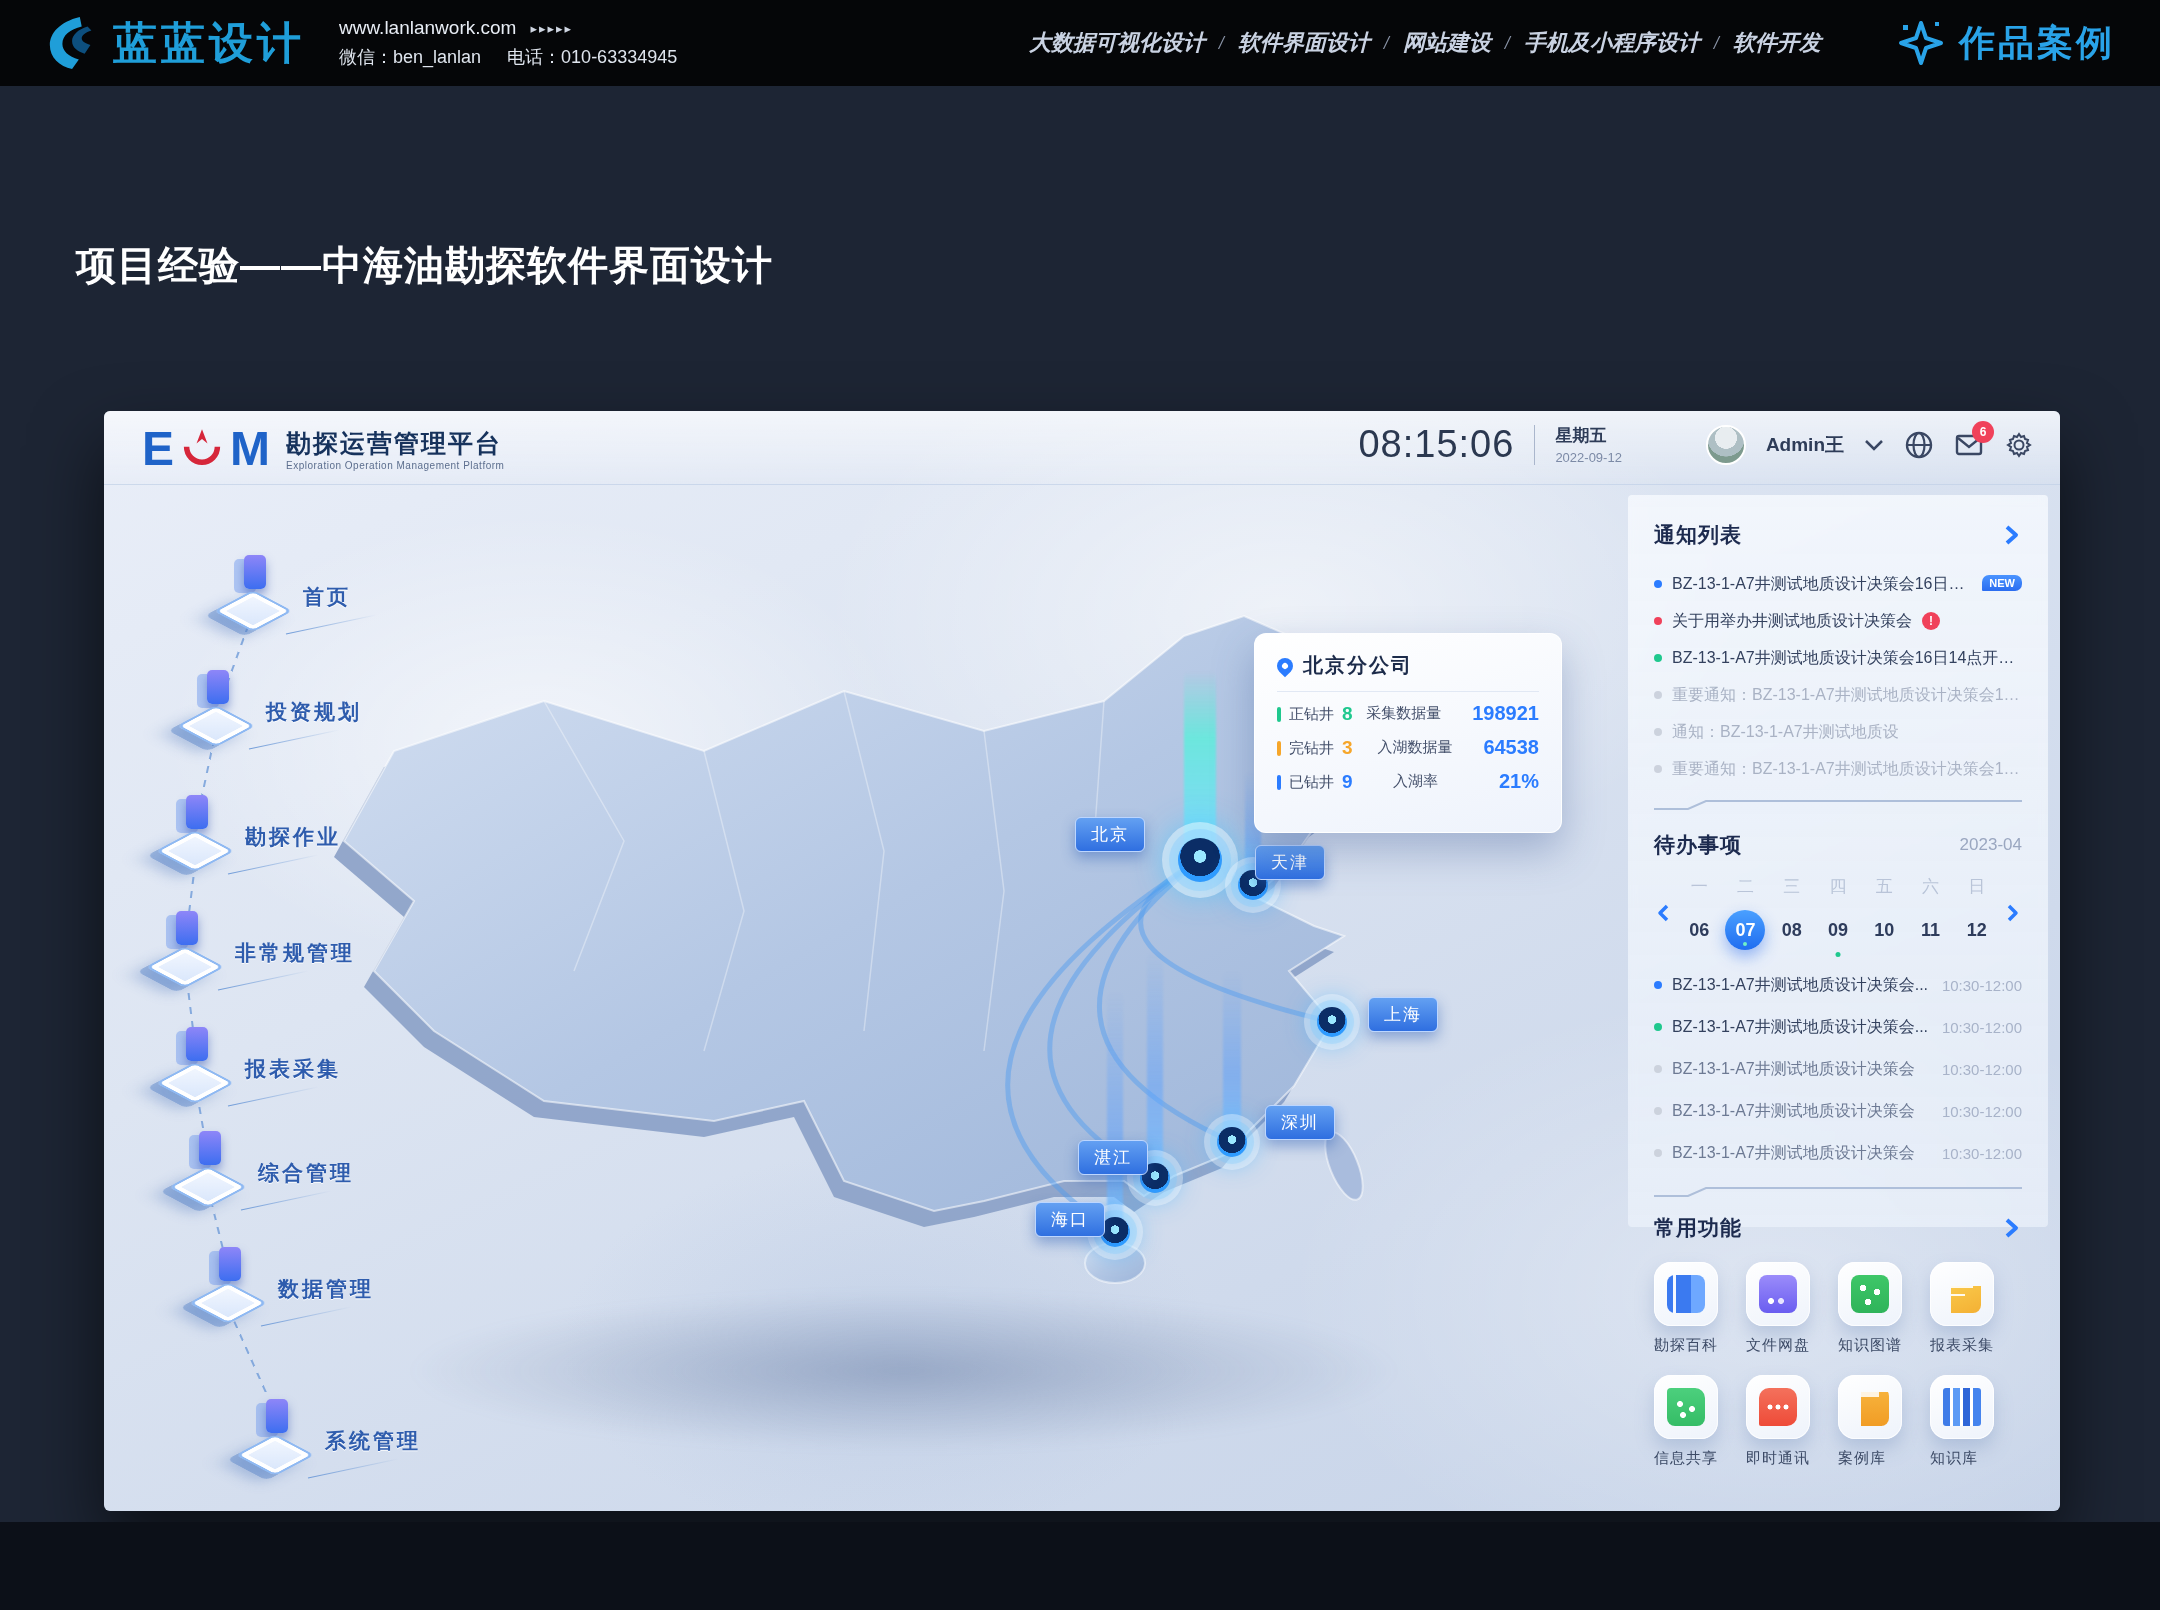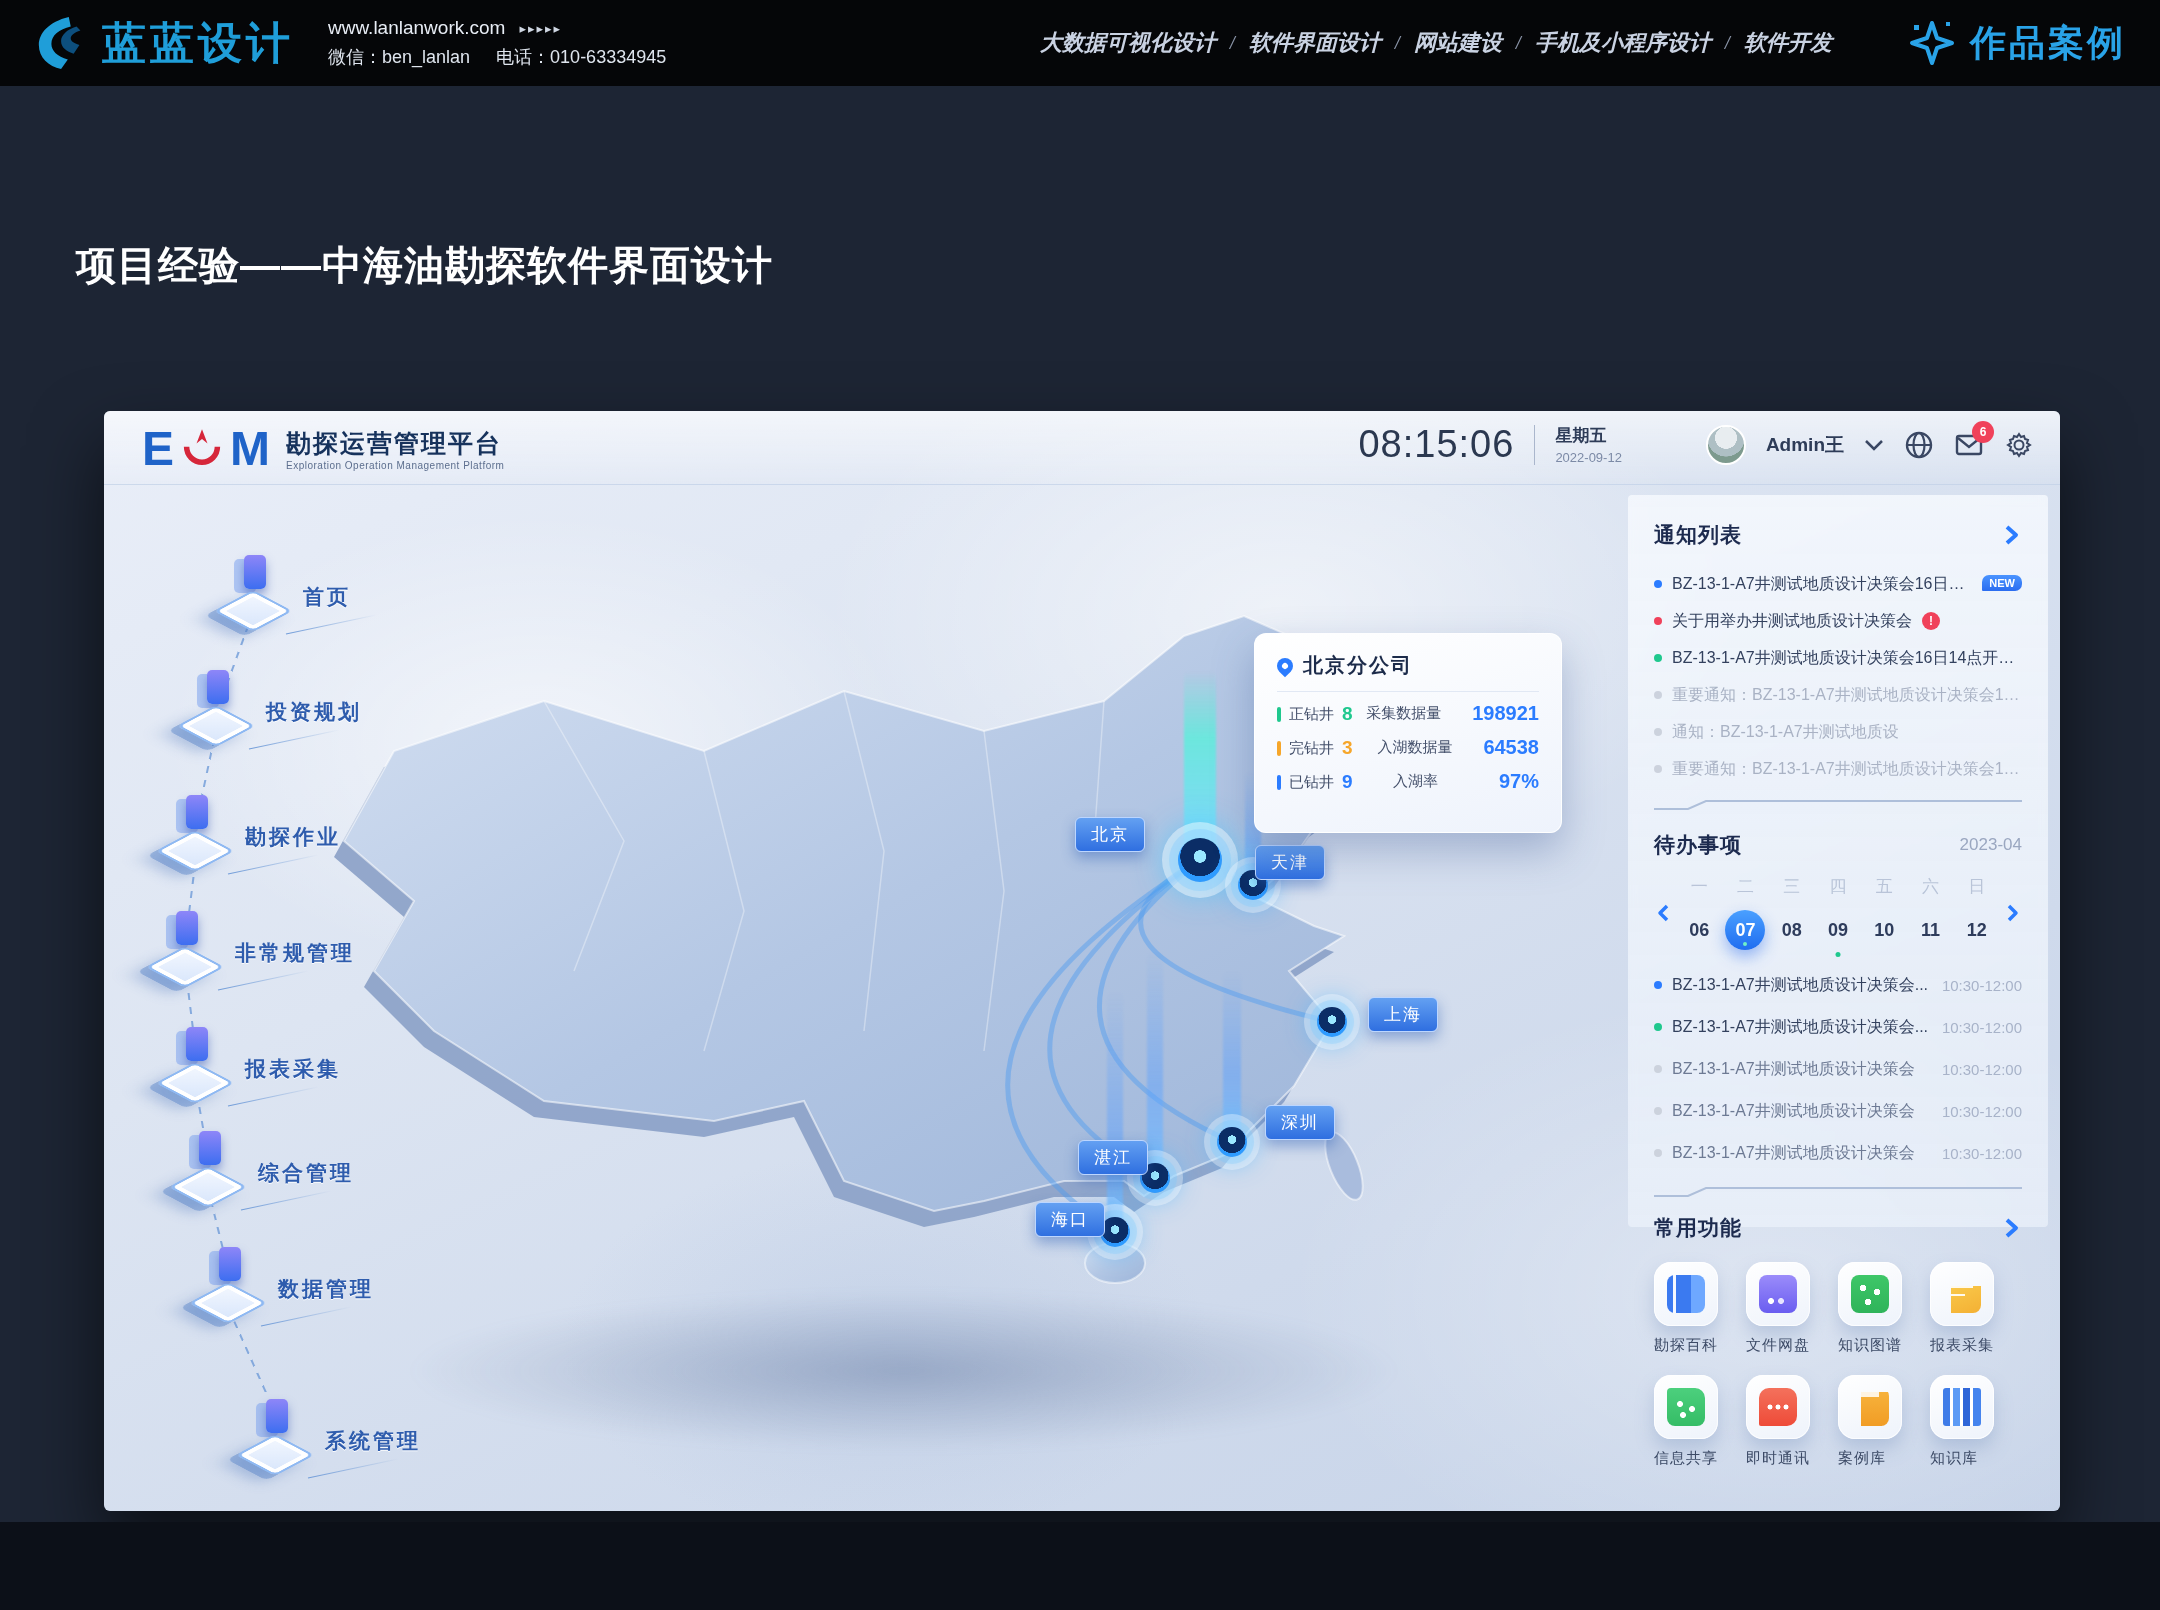--- a/index.html
+++ b/index.html
@@ -1,21 +1,21 @@
 <!DOCTYPE html>
 <html><head>
 <meta charset="utf-8">
 <style>
   * { margin:0; padding:0; box-sizing:border-box; }
   html,body { width:2160px; height:1610px; overflow:hidden; }
   body { background:#1d2534; font-family:"Liberation Sans","DejaVu Sans",sans-serif; position:relative; }
 
   
   .topbar { position:absolute; left:0; top:0; width:2160px; height:86px; background:#050608;
-            display:flex; align-items:center; padding:0 34px; gap:28px; }
+            display:flex; align-items:center; padding:0 45px; gap:28px; }
   .brand { display:flex; align-items:center; gap:10px; }
   .brand svg { width:58px; height:58px; }
   .brand-name { color:#1f9ed9; font-size:44px; font-weight:bold; letter-spacing:4px; }
   .contact { display:flex; flex-direction:column; gap:6px; margin-left:6px; }
   .contact .line1 { color:#e8edf5; font-size:19px; display:flex; gap:14px; align-items:center; }
   .contact .arrows { color:#cfd6e2; font-size:13px; letter-spacing:2px; }
   .contact .line2 { color:#dfe5ee; font-size:18px; display:flex; gap:26px; }
   .sitenav { display:flex; align-items:center; gap:14px; margin-left:auto;
              font-family:"Liberation Serif","DejaVu Serif",serif; font-style:italic; font-weight:600;
              color:#c9d2e2; font-size:22px; white-space:nowrap; }
@@ -324,21 +324,21 @@
       </div>
     </div>
     <div class="popup-row">
       <div class="pr-left">
         <span class="pr-bar bg-blue"></span>
         <span class="pr-label">已钻井</span>
         <span class="pr-val c-blue">9</span>
       </div>
       <div class="pr-right">
         <span class="pr-rlabel">入湖率</span>
-        <span class="pr-rval">97%</span>
+        <span class="pr-rval">21%</span>
       </div>
     </div>
   </div>
 
   <div class="dash-header">
     <div class="ecm">
       <span class="ecm-letter">E</span>
       <svg class="cnooc" viewBox="0 0 40 40">
         <path d="M20 2 L25 15 L20 11 L15 15 Z" fill="#d6263a"></path>
         <path d="M6 18 a14 14 0 1 0 28 0" stroke="#d6263a" stroke-width="5" fill="none"></path>

